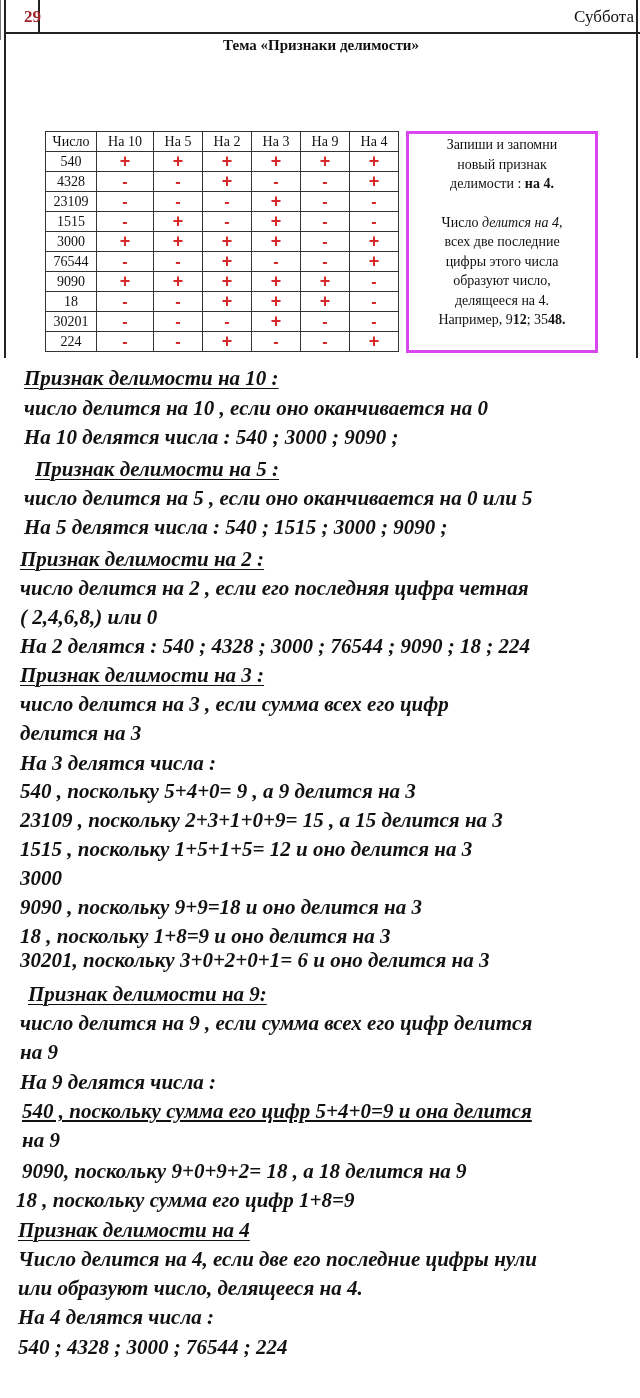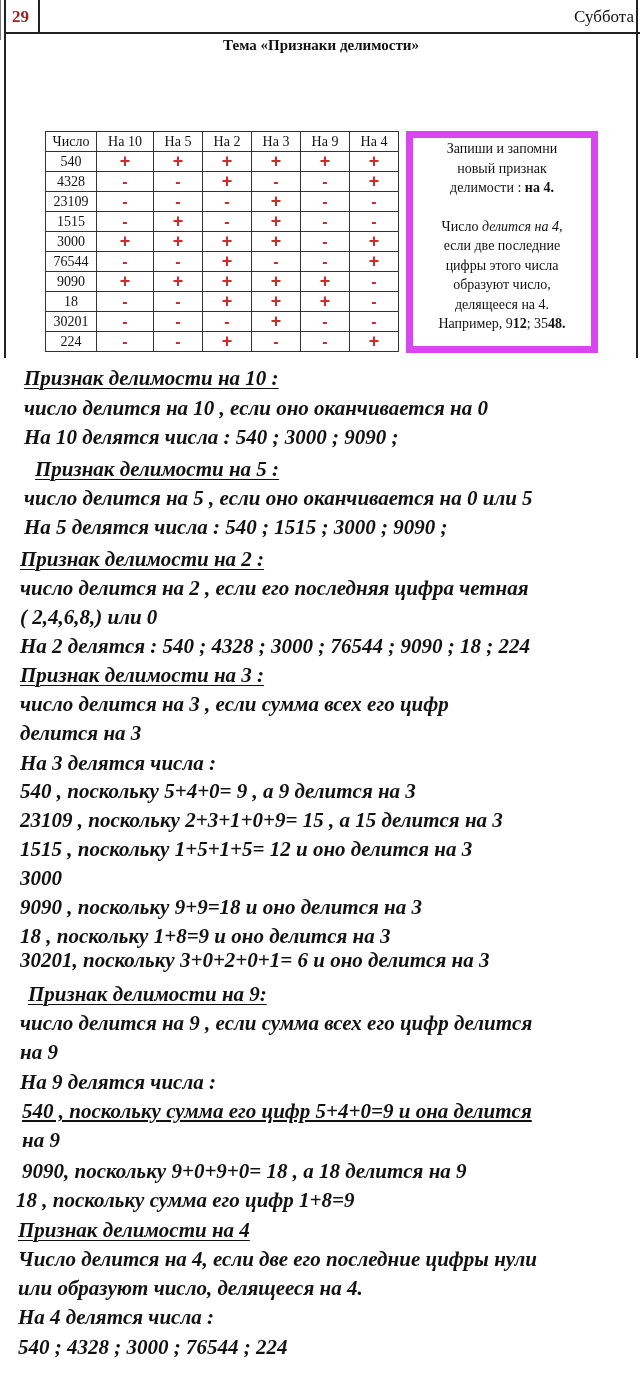--- a/index.html
+++ b/index.html
@@ -11,21 +11,21 @@
     position: absolute; left: 4px; top: 0; width: 636px; height: 34px;
     border-bottom: 2px solid #222; box-sizing: border-box;
   }
   .frame-left { position: absolute; left: 4px; top: 0; width: 2px; height: 358px; background: #222; }
   .frame-right { position: absolute; left: 636px; top: 0; width: 2px; height: 358px; background: #222; }
   .frame-outer-left { position: absolute; left: 0; top: 0; width: 1px; height: 40px; background: #777; }
   .day-num-cell {
     position: absolute; left: 4px; top: 0; width: 36px; height: 34px;
     border-right: 2px solid #222; box-sizing: border-box;
     font-family: "Liberation Serif", serif; font-weight: bold; font-size: 17px; color: #9b2226;
-    line-height: 34px; padding-left: 8px;
+    line-height: 34px; padding-left: 20px;
   }
   .day-name {
     position: absolute; right: 6px; top: 0; height: 34px; line-height: 34px;
     font-family: "Liberation Serif", serif; font-size: 17px; color: #111;
   }
   .topic-title {
     position: absolute; left: 6px; width: 630px; top: 37px; text-align: center;
     font-family: "Liberation Serif", serif; font-weight: bold; font-size: 15px;
   }
   .instruction {
@@ -49,21 +49,21 @@
   .div-table .c2 { width: 48px; }
   .div-table .c3 { width: 48px; }
   .div-table .c4 { width: 48px; }
   .div-table .c5 { width: 48px; }
   .div-table .c6 { width: 48px; }
   .mark { color: #d62828 !important; font-family: "Liberation Sans", sans-serif; font-weight: bold; font-size: 18px; line-height: 19px; }
   .mark.minus { font-size: 16px; }
 
   .rule-box {
     position: absolute; left: 406px; top: 131px; width: 192px; height: 222px;
-    border: 7px solid #d946ef; box-sizing: border-box;
+    border: 3px solid #d946ef; box-sizing: border-box;
     font-family: "Liberation Serif", serif; font-size: 14px; line-height: 19.5px;
     text-align: center; padding-top: 1px;
   }
   .rule-box b { font-weight: bold; }
   .rule-box .gap { height: 19px; }
 
   
   .answers {
     position: absolute; left: 0; top: 366px; width: 640px;
     font-family: "Liberation Serif", serif; font-style: italic; font-weight: bold;
@@ -190,21 +190,21 @@
         </tr>
       </tbody>
   </table>
 
   <div class="rule-box">
     <div>Запиши и запомни</div>
     <div>новый признак</div>
     <div><span>делимости : </span><b>на 4.</b></div>
     <div class="gap"></div>
     <div><span>Число </span><i>делится на 4,</i></div>
-    <div>если две последние</div>
+    <div>всех две последние</div>
     <div>цифры этого числа</div>
     <div>образуют число,</div>
     <div>делящееся на 4.</div>
     <div><span>Например, 9</span><b>12</b><span>; 35</span><b>48.</b></div>
   </div>
 </div>
 
 <div class="answers" id="answers">
     <div class="line heading" style="top: 0px; left: 24px; text-align: right;">Признак делимости на 10 :</div>
     <div class="line" style="top: 30px; left: 24px;">число делится на 10 , если оно оканчивается на 0</div>
@@ -226,20 +226,20 @@
     <div class="line" style="top: 500px; left: 20px;">3000</div>
     <div class="line" style="top: 529px; left: 20px;">9090 , поскольку 9+9=18 и оно делится на 3</div>
     <div class="line" style="top: 558px; left: 20px;">18 , поскольку  1+8=9 и оно делится на 3</div>
     <div class="line" style="top: 582px; left: 20px;">30201, поскольку 3+0+2+0+1= 6 и оно делится на 3</div>
     <div class="line heading" style="top: 616px; left: 20px; margin-left: 8px;">Признак делимости на 9:</div>
     <div class="line" style="top: 645px; left: 20px;">число делится на 9 , если сумма всех его цифр делится</div>
     <div class="line" style="top: 674px; left: 20px;">на 9</div>
     <div class="line" style="top: 704px; left: 20px;">На 9 делятся числа :</div>
     <div class="line" style="top: 733px; left: 22px; text-decoration: underline;">540 , поскольку сумма его цифр 5+4+0=9 и она делится</div>
     <div class="line" style="top: 762px; left: 22px;">на 9</div>
-    <div class="line" style="top: 793px; left: 22px;">9090, поскольку  9+0+9+0= 18 , а  18 делится на 9</div>
+    <div class="line" style="top: 793px; left: 22px;">9090, поскольку  9+0+9+2= 18 , а  18 делится на 9</div>
     <div class="line" style="top: 822px; left: 16px;">18 , поскольку сумма его цифр 1+8=9</div>
     <div class="line heading" style="top: 852px; left: 18px;">Признак делимости на 4</div>
     <div class="line" style="top: 881px; left: 18px;">Число делится на 4, если две его последние цифры нули</div>
     <div class="line" style="top: 910px; left: 18px;">или образуют число, делящееся на 4.</div>
     <div class="line" style="top: 939px; left: 18px;">На 4 делятся числа :</div>
     <div class="line" style="top: 969px; left: 18px;">540 ; 4328 ; 3000 ; 76544 ; 224</div>
   </div>
 
 </body></html>

